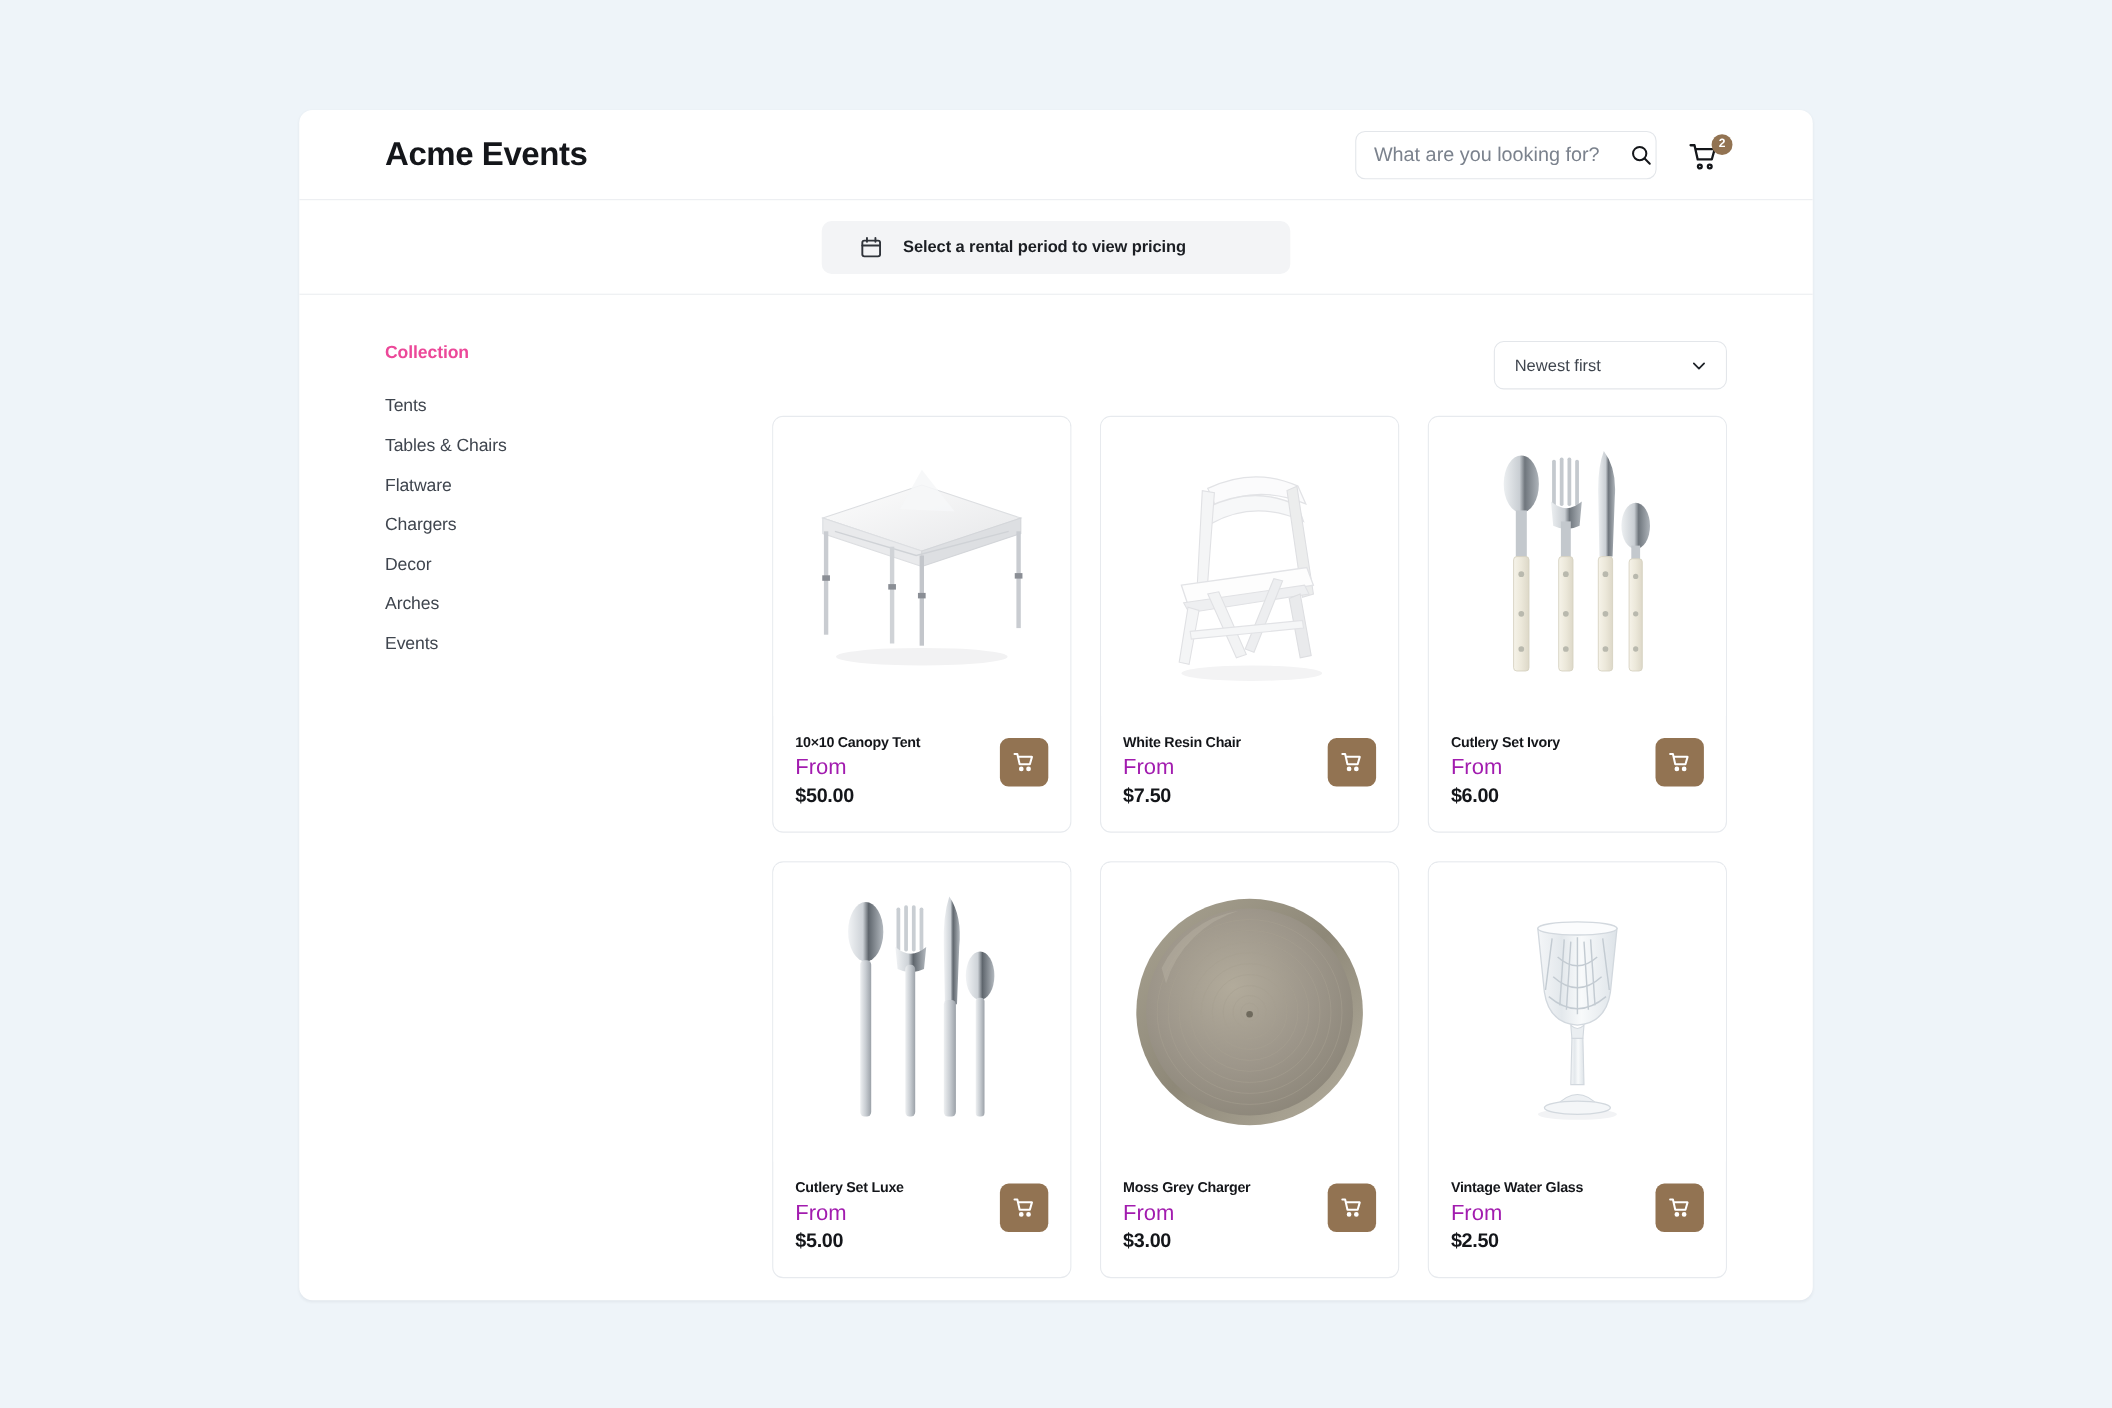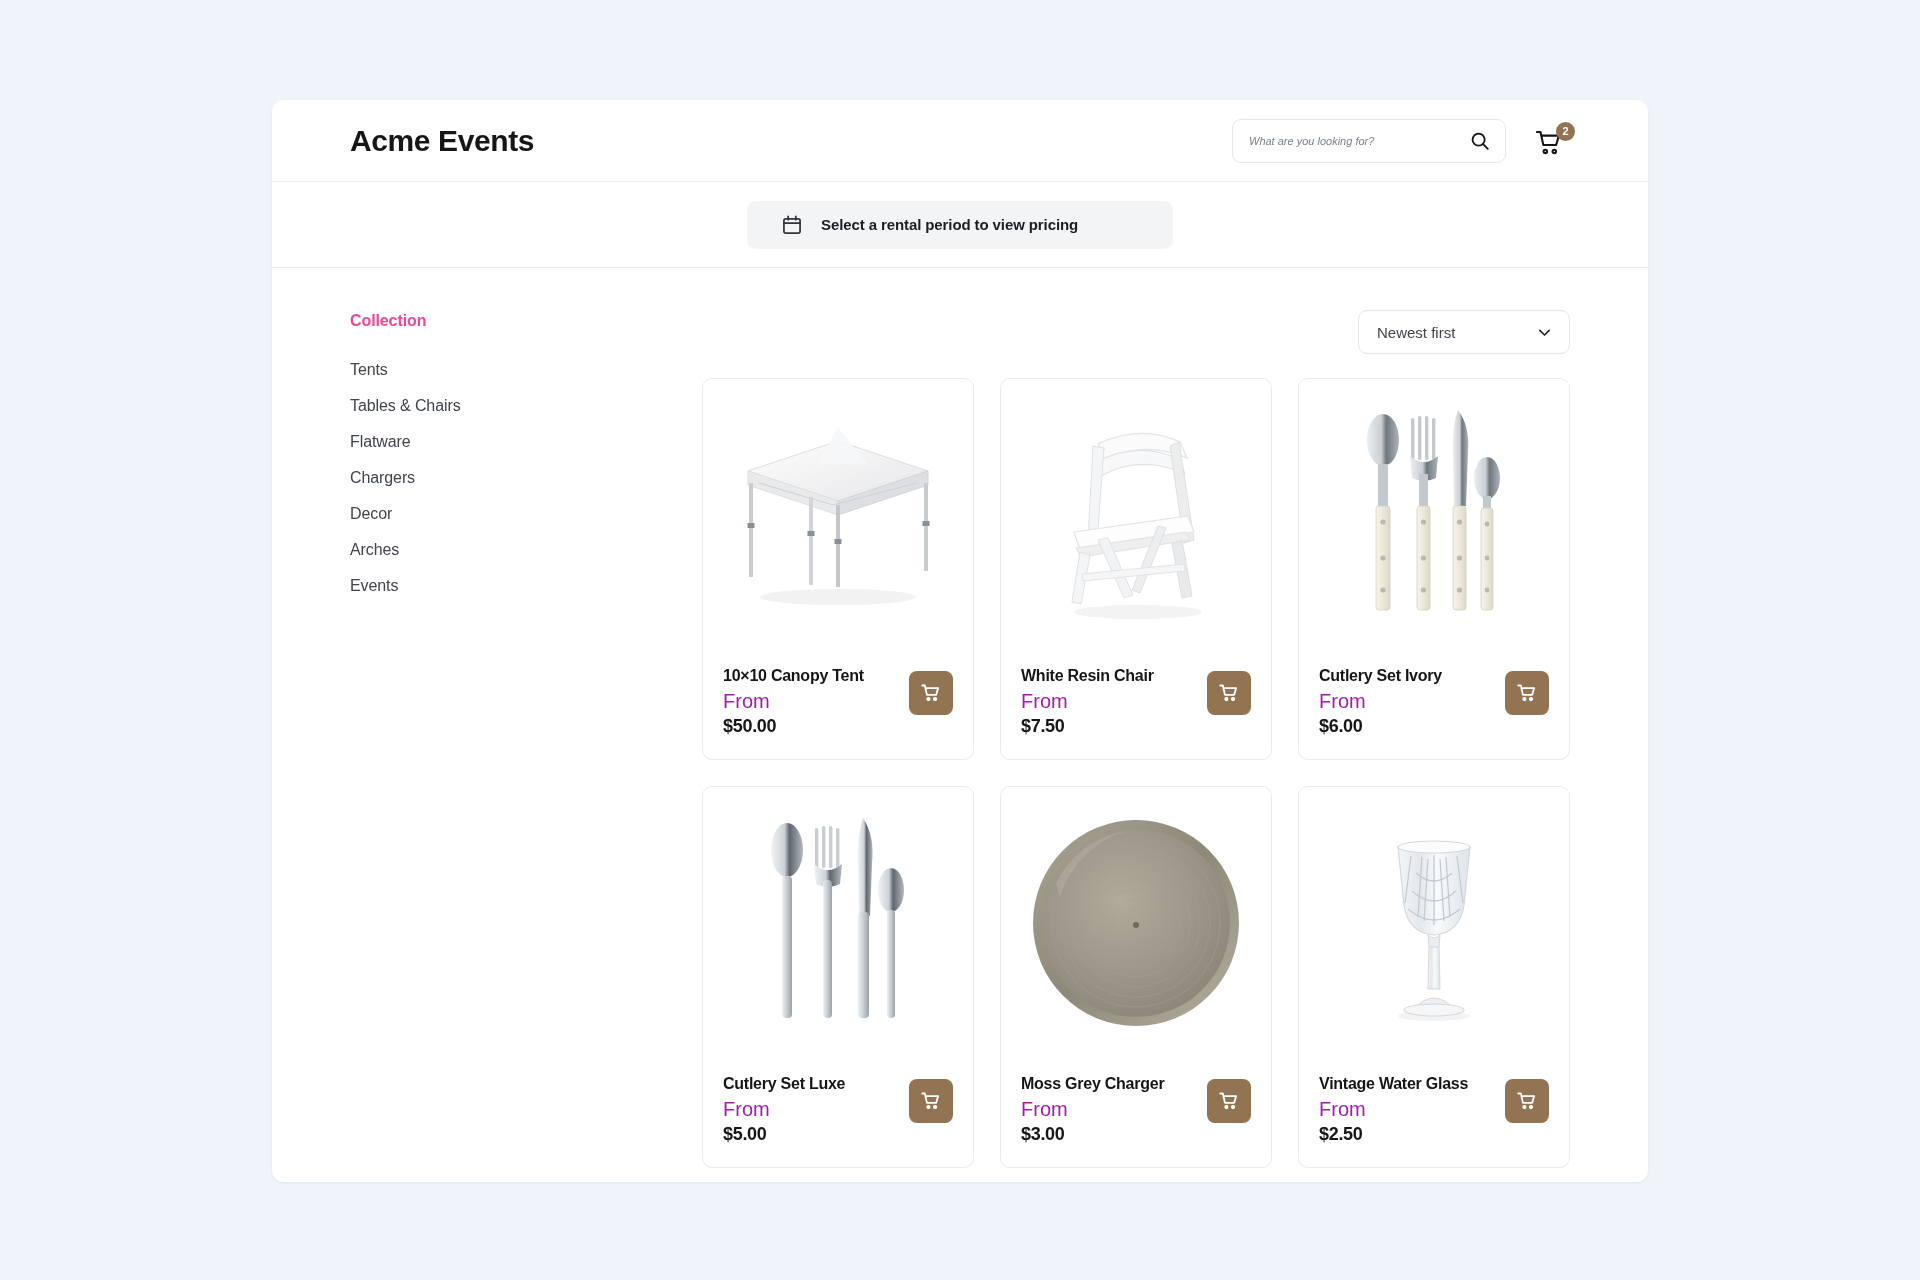--- a/index.html
+++ b/index.html
@@ -53,24 +53,23 @@
     border-radius: 9px;
     display: flex;
     align-items: center;
     padding: 0 14px 0 16px;
     background: #fff;
   }
   .search-box input {
     flex: 1;
     border: 0; outline: 0;
     font-family: "Liberation Sans", sans-serif;
-    font-size: 11px;
+    font-size: 18px;
     color: #3c4450;
     background: transparent;
-    font-style: italic;
   }
   .search-box input::placeholder { color: #7b828d; }
   .search-icon { width: 22px; height: 22px; flex: 0 0 22px; display:block; }
   .cart-wrap { position: relative; width: 34px; height: 34px; cursor: pointer; }
   .cart-icon { width: 30px; height: 30px; display: block; margin-top: 4px; }
   .cart-badge {
     position: absolute;
     top: -2px; right: -7px;
     min-width: 19px; height: 19px;
     border-radius: 50%;
@@ -186,21 +185,21 @@
   .card-media svg { display: block; }
   .card-info {
     padding: 16px 20px 22px 20px;
     display: flex;
     align-items: flex-start;
     justify-content: space-between;
     gap: 10px;
   }
   .card-texts { min-width: 0; }
   .card-title {
-    font-size: 16px;
+    font-size: 13px;
     font-weight: 700;
     color: #14161a;
     letter-spacing: -.25px;
     margin-bottom: 5px;
     white-space: nowrap;
   }
   .card-from {
     font-size: 20px;
     color: #a21caf;
     margin-bottom: 3px;

